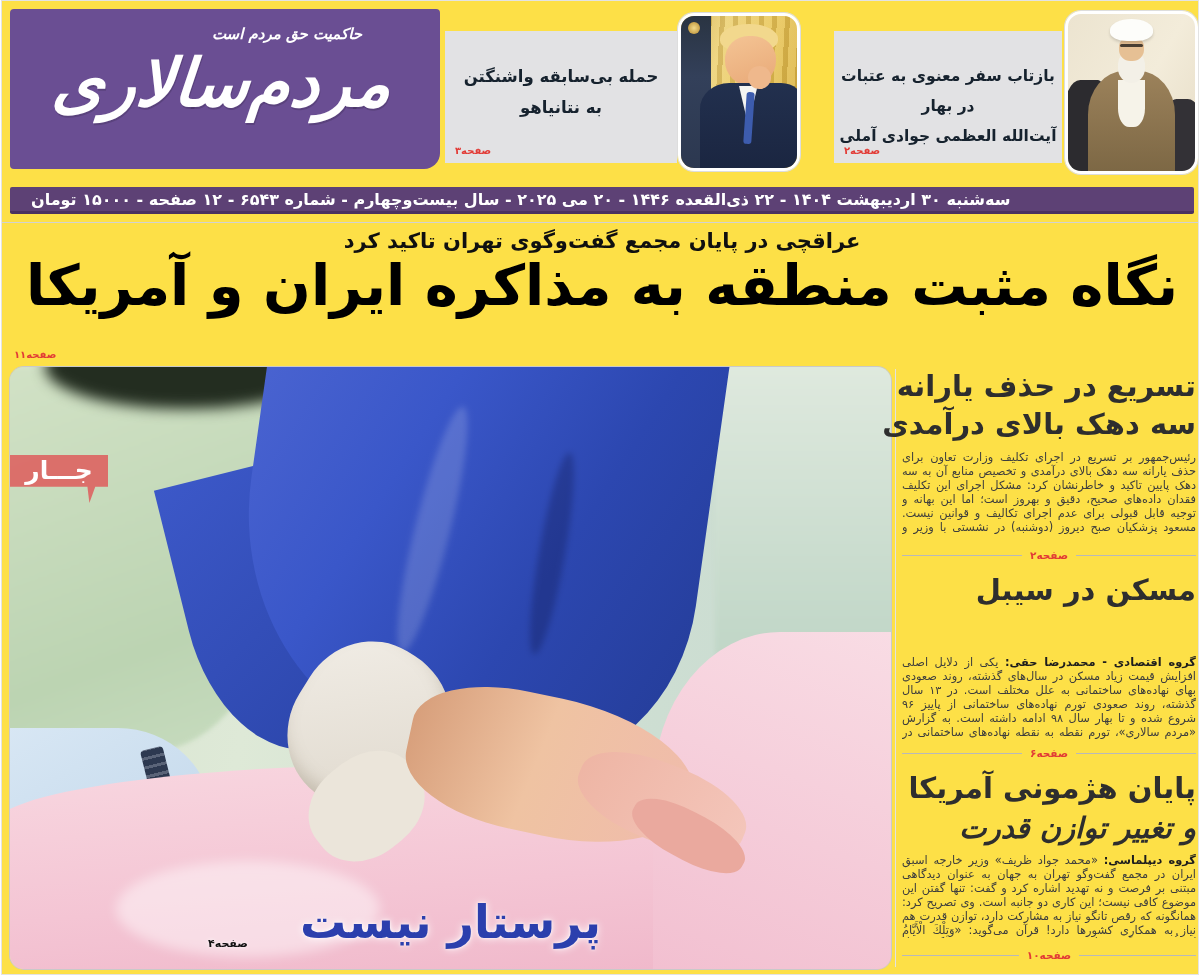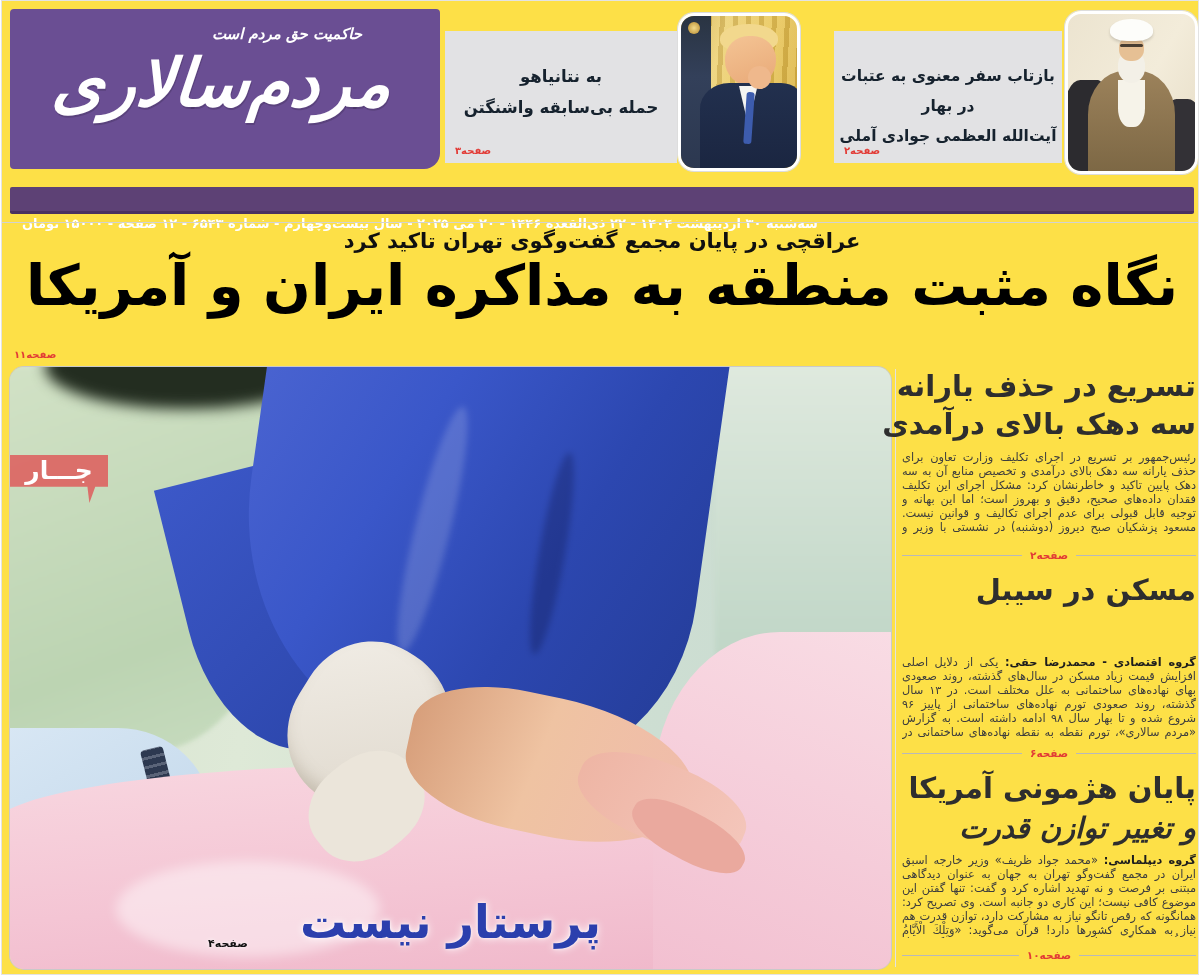--- a/index.html
+++ b/index.html
@@ -41,21 +41,21 @@
   .photo-cleric .chair-r { position:absolute; right:-6%; bottom:-2%; width:30%; height:48%; background:#333136; border-radius:30% 40% 0 0; }
   .photo-cleric .robe { position:absolute; left:16%; top:36%; width:68%; height:66%; background:linear-gradient(180deg,#9c825b,#7c6744); border-radius:42% 42% 0 0; }
   .photo-cleric .inner { position:absolute; left:39%; top:42%; width:22%; height:30%; background:#f6f3e9; border-radius:0 0 40% 40%; }
   .photo-cleric .beard { position:absolute; left:39%; top:25%; width:22%; height:19%; background:#f3f0e7; border-radius:40% 40% 55% 55%; }
   .photo-cleric .face { position:absolute; left:40%; top:14%; width:20%; height:16%; background:#e6c094; border-radius:45%; }
   .photo-cleric .glasses { position:absolute; left:41%; top:19%; width:18%; height:3px; background:#4a3f33; border-radius:2px; }
   .photo-cleric .turban { position:absolute; left:33%; top:3%; width:34%; height:14%; background:#fdfdfa; border-radius:50% 50% 40% 40%; box-shadow:0 2px 3px rgba(0,0,0,.15); }
 
   
   .datebar { position:absolute; left:8px; top:186px; width:1184px; height:27px; background:#5d4175; border-bottom:3px solid #4a3260; border-radius:2px; }
-  .datebar .dtext { position:absolute; left:12px; top:50%; transform:translateY(-50%); direction:rtl; white-space:nowrap; color:#fff; font-size:13px; font-weight:700;margin-top:24px; }
+  .datebar .dtext { position:absolute; left:21px; top:50%; transform:translateY(-50%); direction:rtl; white-space:nowrap; color:#fff; font-size:16px; font-weight:700; }
   .rule-under-bar { position:absolute; left:0; top:221px; width:1200px; border-top:1px solid #d2d2d2; }
 
   
   .kicker { position:absolute; left:0; top:228px; width:1200px; text-align:center; font-size:21px; font-weight:800; color:#101010; }
   .headline { position:absolute; left:0; top:252px; width:1200px; text-align:center; font-size:56px; font-weight:900; color:#000; letter-spacing:-1px; }
   .lead-pageref { position:absolute; left:12px; top:348px; }
 
   
   .mainphoto { position:absolute; left:8px; top:366px; width:881px; height:602px; border-radius:14px; overflow:hidden; background:linear-gradient(100deg,#d6e3cd 0%,#dee9d7 30%,#d0e0d3 60%,#c6d9d0 100%); box-shadow:0 0 0 1px #c9c9c9; }
   .mp { position:absolute; }
@@ -97,22 +97,22 @@
 
 <div class="page">
 
   <div class="masthead">
     <div class="tagline fa">حاکمیت حق مردم است</div>
     <div class="logo fa">مردم‌سالاری</div>
   </div>
 
   <div class="teaser teaser-mid">
     <div class="t-lines fa">
+      <div>حمله بی‌سابقه واشنگتن</div>
       <div>به نتانیاهو</div>
-      <div>حمله بی‌سابقه واشنگتن</div>
     </div>
     <div class="pageref fa">صفحه۳</div>
   </div>
 
   <div class="tphoto photo-trump">
     <div class="curtain"></div>
     <div class="flagstrip"></div>
     <div class="finial"></div>
     <div class="hair"></div>
     <div class="face"></div>

